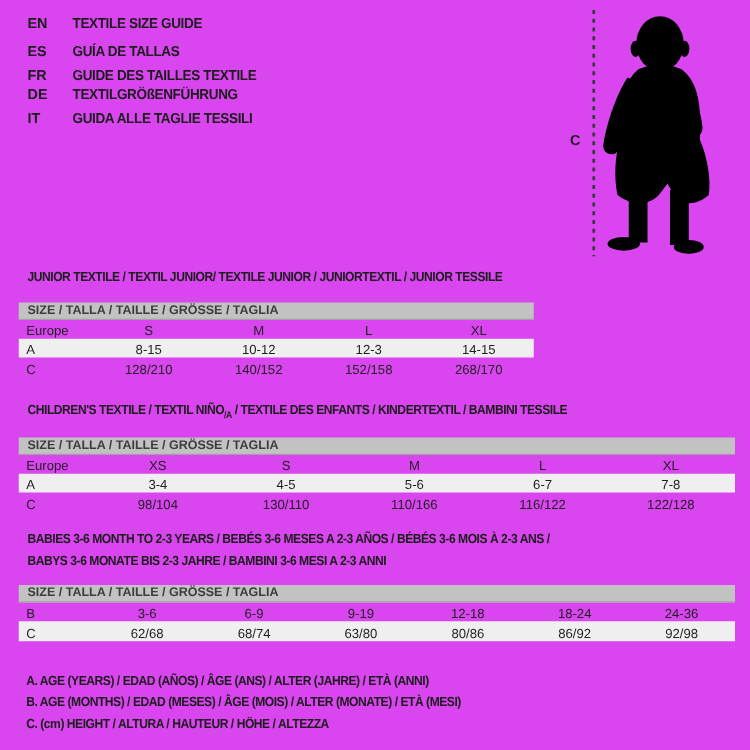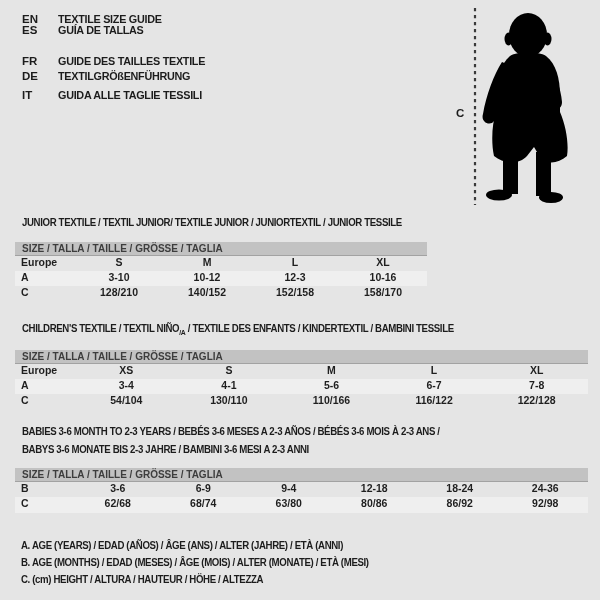--- a/index.html
+++ b/index.html
@@ -1,55 +1,55 @@
 <!DOCTYPE html>
 <html><head>
 <meta charset="utf-8">
 <style>
   html,body{margin:0;padding:0;background:#ffffff;}
-  .page{position:relative;width:600px;height:600px;background:#e5e5e5;overflow:hidden;
+  .page{position:relative;width:600px;height:600px;background:#d946ef;overflow:hidden;
         font-family:"Liberation Sans",sans-serif;color:#1c1c1c;}
   .abs{position:absolute;}
   .cond{display:inline-block;letter-spacing:-0.3px;transform:scaleX(0.94);
         transform-origin:0 50%;white-space:nowrap;}
   
   .lang-row{left:22px;height:15px;font-size:11.5px;font-weight:bold;}
   .lang-code{display:inline-block;width:36px;}
   
   .c-label{left:456px;top:107px;font-size:11.5px;font-weight:bold;}
   
   .ttl{left:22px;font-size:10.5px;font-weight:bold;letter-spacing:-0.4px;
        transform:scaleX(0.92);transform-origin:0 50%;white-space:nowrap;}
   .ttl sub{font-size:7.5px;}
   
   .sizebar{left:15px;height:14px;box-sizing:border-box;background:#c2c2c2;
            border-bottom:1px solid #a2a2a2;padding-left:7px;
            font-size:10px;font-weight:bold;color:#3d3d3d;line-height:13px;}
   .w1{width:412px;}
   .w2{width:573px;}
   
-  .trow{left:15px;display:flex;align-items:flex-start;height:15px;font-size:10.5px;color:#1f1f1f;font-weight:bold;}
+  .trow{left:15px;display:flex;align-items:flex-end;height:15px;font-size:10.5px;color:#1f1f1f;}
   .trow.tall{height:16px;}
   .stripe{background:#efefef;}
   .tlabel{width:60px;padding-left:6px;box-sizing:border-box;}
   .tcell{flex:1;text-align:center;}
   
   .note{left:21px;font-size:10.5px;font-weight:bold;letter-spacing:-0.4px;
         transform:scaleX(0.92);transform-origin:0 50%;white-space:nowrap;}
 </style>
 </head>
 <body>
 
 <div class="page">
 
   <div>
     <div class="abs lang-row" style="top:13px">
       <span class="lang-code">EN</span><span class="cond">TEXTILE SIZE GUIDE</span>
     </div>
-    <div class="abs lang-row" style="top:24px">
+    <div class="abs lang-row" style="top:36px">
       <span class="lang-code">ES</span><span class="cond">GUÍA DE TALLAS</span>
     </div>
     <div class="abs lang-row" style="top:55px">
       <span class="lang-code">FR</span><span class="cond">GUIDE DES TAILLES TEXTILE</span>
     </div>
     <div class="abs lang-row" style="top:70px">
       <span class="lang-code">DE</span><span class="cond">TEXTILGRÖßENFÜHRUNG</span>
     </div>
     <div class="abs lang-row" style="top:89px">
       <span class="lang-code">IT</span><span class="cond">GUIDA ALLE TAGLIE TESSILI</span>
@@ -83,76 +83,76 @@
 
   <div class="abs trow w1" style="top:256px">
     <span class="tlabel">Europe</span>
     <span class="tcell">S</span>
     <span class="tcell">M</span>
     <span class="tcell">L</span>
     <span class="tcell">XL</span>
   </div>
   <div class="abs trow w1 stripe" style="top:271px">
     <span class="tlabel">A</span>
-    <span class="tcell">3-10</span>
+    <span class="tcell">8-15</span>
     <span class="tcell">10-12</span>
     <span class="tcell">12-3</span>
-    <span class="tcell">10-16</span>
+    <span class="tcell">14-15</span>
   </div>
   <div class="abs trow w1 tall" style="top:286px">
     <span class="tlabel">C</span>
     <span class="tcell">128/210</span>
     <span class="tcell">140/152</span>
     <span class="tcell">152/158</span>
-    <span class="tcell">158/170</span>
+    <span class="tcell">268/170</span>
   </div>
 
   <div class="abs ttl" style="top:322px"><span>CHILDREN'S TEXTILE / TEXTIL NIÑO</span><sub>/A</sub><span> / TEXTILE DES ENFANTS / KINDERTEXTIL / BAMBINI TESSILE</span></div>
 
   <div class="abs sizebar w2" style="top:350px">
     <span>SIZE / TALLA / TAILLE / GRÖSSE / TAGLIA</span>
   </div>
 
   <div class="abs trow w2" style="top:364px">
     <span class="tlabel">Europe</span>
     <span class="tcell">XS</span>
     <span class="tcell">S</span>
     <span class="tcell">M</span>
     <span class="tcell">L</span>
     <span class="tcell">XL</span>
   </div>
   <div class="abs trow w2 stripe" style="top:379px">
     <span class="tlabel">A</span>
     <span class="tcell">3-4</span>
-    <span class="tcell">4-1</span>
+    <span class="tcell">4-5</span>
     <span class="tcell">5-6</span>
     <span class="tcell">6-7</span>
     <span class="tcell">7-8</span>
   </div>
   <div class="abs trow w2 tall" style="top:394px">
     <span class="tlabel">C</span>
-    <span class="tcell">54/104</span>
+    <span class="tcell">98/104</span>
     <span class="tcell">130/110</span>
     <span class="tcell">110/166</span>
     <span class="tcell">116/122</span>
     <span class="tcell">122/128</span>
   </div>
 
   <div class="abs ttl" style="top:425px">BABIES 3-6 MONTH TO 2-3 YEARS / BEBÉS 3-6 MESES A 2-3 AÑOS / BÉBÉS 3-6 MOIS À 2-3 ANS /</div>
   <div class="abs ttl" style="top:443px">BABYS 3-6 MONATE BIS 2-3 JAHRE / BAMBINI 3-6 MESI A 2-3 ANNI</div>
 
   <div class="abs sizebar w2" style="top:468px">
     <span>SIZE / TALLA / TAILLE / GRÖSSE / TAGLIA</span>
   </div>
 
   <div class="abs trow w2" style="top:482px">
     <span class="tlabel">B</span>
     <span class="tcell">3-6</span>
     <span class="tcell">6-9</span>
-    <span class="tcell">9-4</span>
+    <span class="tcell">9-19</span>
     <span class="tcell">12-18</span>
     <span class="tcell">18-24</span>
     <span class="tcell">24-36</span>
   </div>
   <div class="abs trow w2 tall stripe" style="top:497px">
     <span class="tlabel">C</span>
     <span class="tcell">62/68</span>
     <span class="tcell">68/74</span>
     <span class="tcell">63/80</span>
     <span class="tcell">80/86</span>

